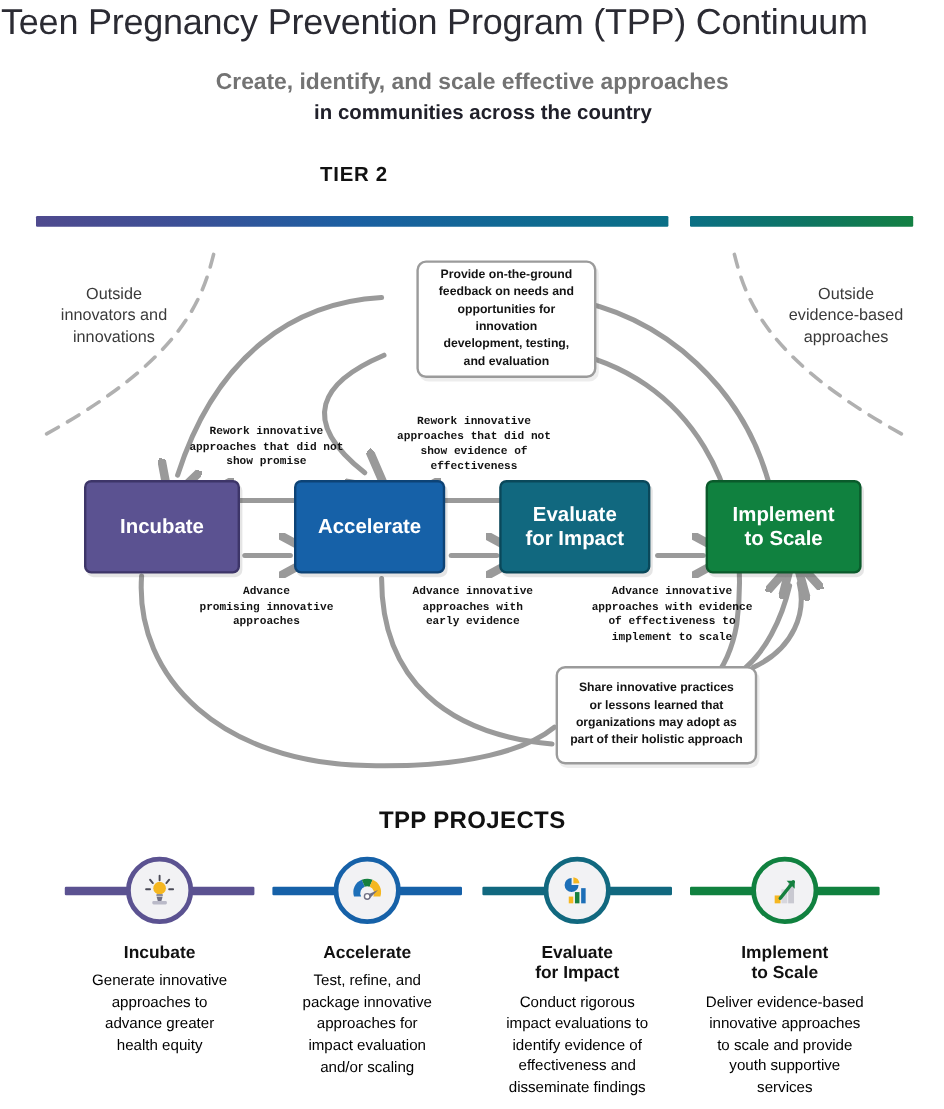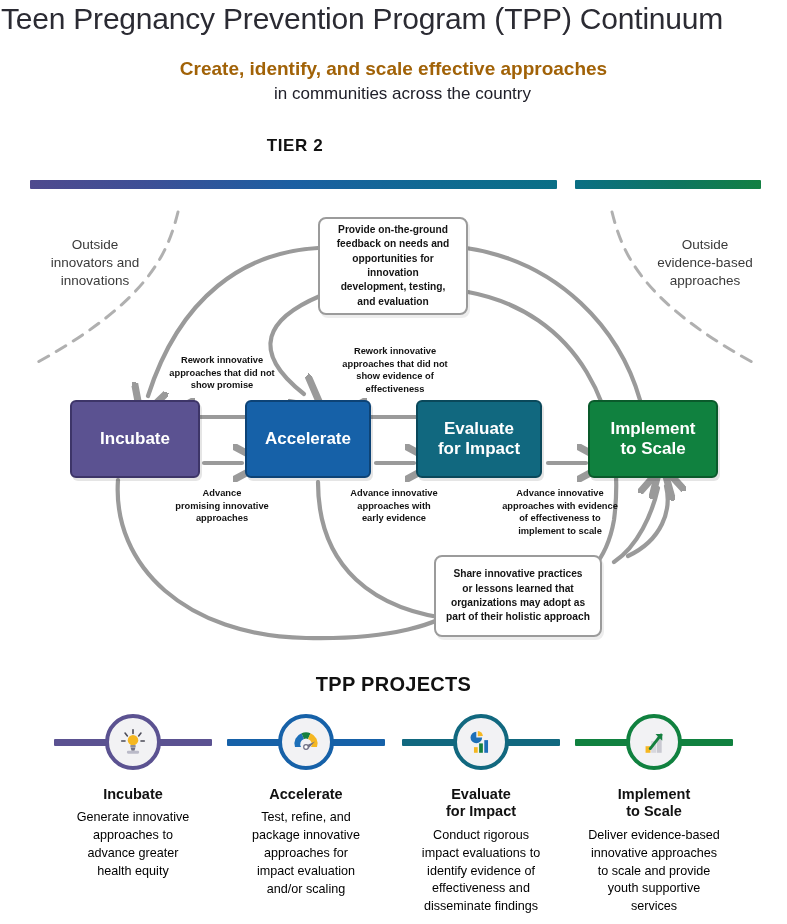--- a/index.html
+++ b/index.html
@@ -17,25 +17,25 @@
   
   .main-title {
     position:absolute; left:0; top:2px; width:724px;
     text-align:center;
     font-size:30px; font-weight:400; letter-spacing:-0.2px;
     color:#2b2b33;
     font-family:"Liberation Sans", sans-serif;
   }
   .sub-title {
     position:absolute; left:0; top:58px; width:787px;
-    text-align:center; font-size:19px; font-weight:700; color:#a16207;
+    text-align:center; font-size:19px; font-weight:700; color:#737373;
   }
   .sub-title2 {
     position:absolute; left:0; top:84px; width:787px;
-    text-align:center; font-size:17px; font-weight:400; color:#20202a;padding-left:18px;
+    text-align:center; font-size:17px; font-weight:700; color:#20202a;padding-left:18px;
   }
 
   
   .tier-label {
     position:absolute; text-align:center;
     font-size:17px; font-weight:700; letter-spacing:0.6px; color:#111;
   }
   .tier-bar { position:absolute; height:9px; border-radius:1px; }
 
   
@@ -53,27 +53,29 @@
     position:absolute;
     background:#ffffff;
     border:2.5px solid #9b9b9b;
     border-radius:8px;
     display:flex; align-items:center; justify-content:center;
     text-align:center;
     font-size:10.2px; font-weight:700; line-height:1.42; color:#141414;
     padding:6px 8px;
     z-index:6;
     box-shadow: 2px 3px 0 rgba(0,0,0,0.07);
+    margin-left: 29px;
   }
 
   
   .flow-label {
     position:absolute; text-align:center;
     font-size:9.3px; font-weight:700; line-height:1.36; color:#121212;
     z-index:5;
+    font-family:Liberation Mono, monospace;
   }
   .outside-label {
     position:absolute; text-align:center;
     font-size:13.5px; font-weight:400; line-height:1.35; color:#3a3a3a;
   }
 
   
   .projects-title {
     position:absolute; left:0; top:673px; width:787px;
     text-align:center; font-size:20px; font-weight:700; letter-spacing:0.3px; color:#111;

